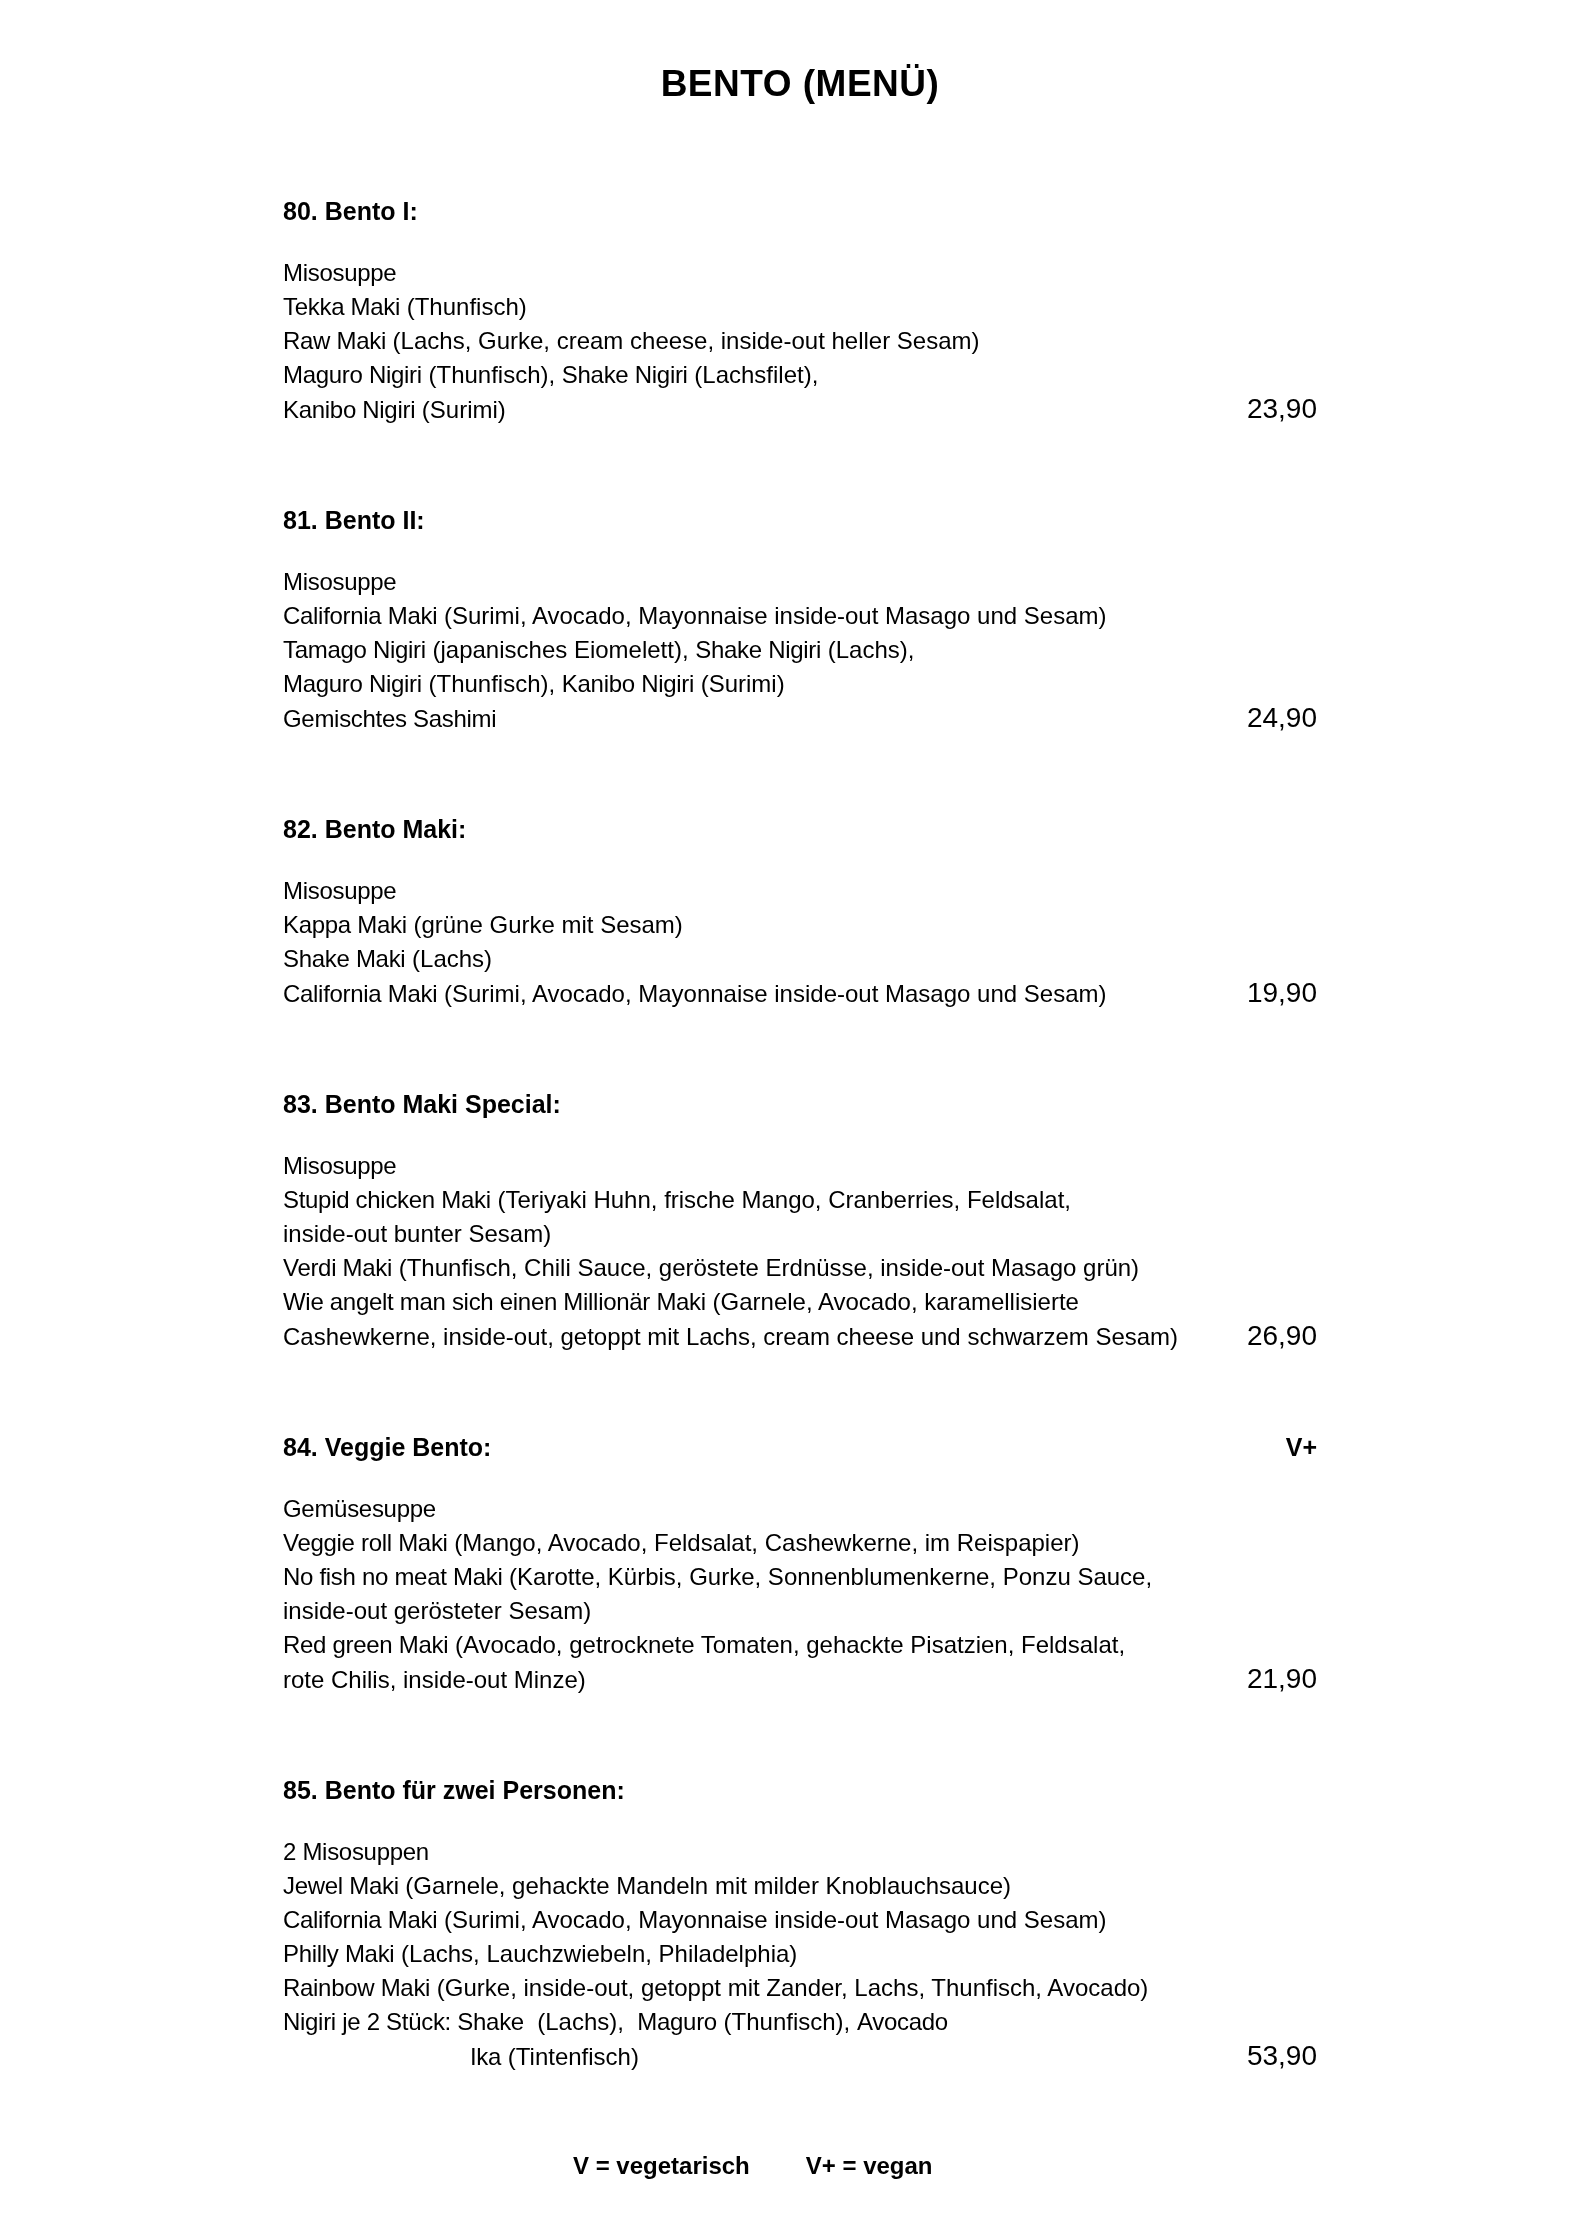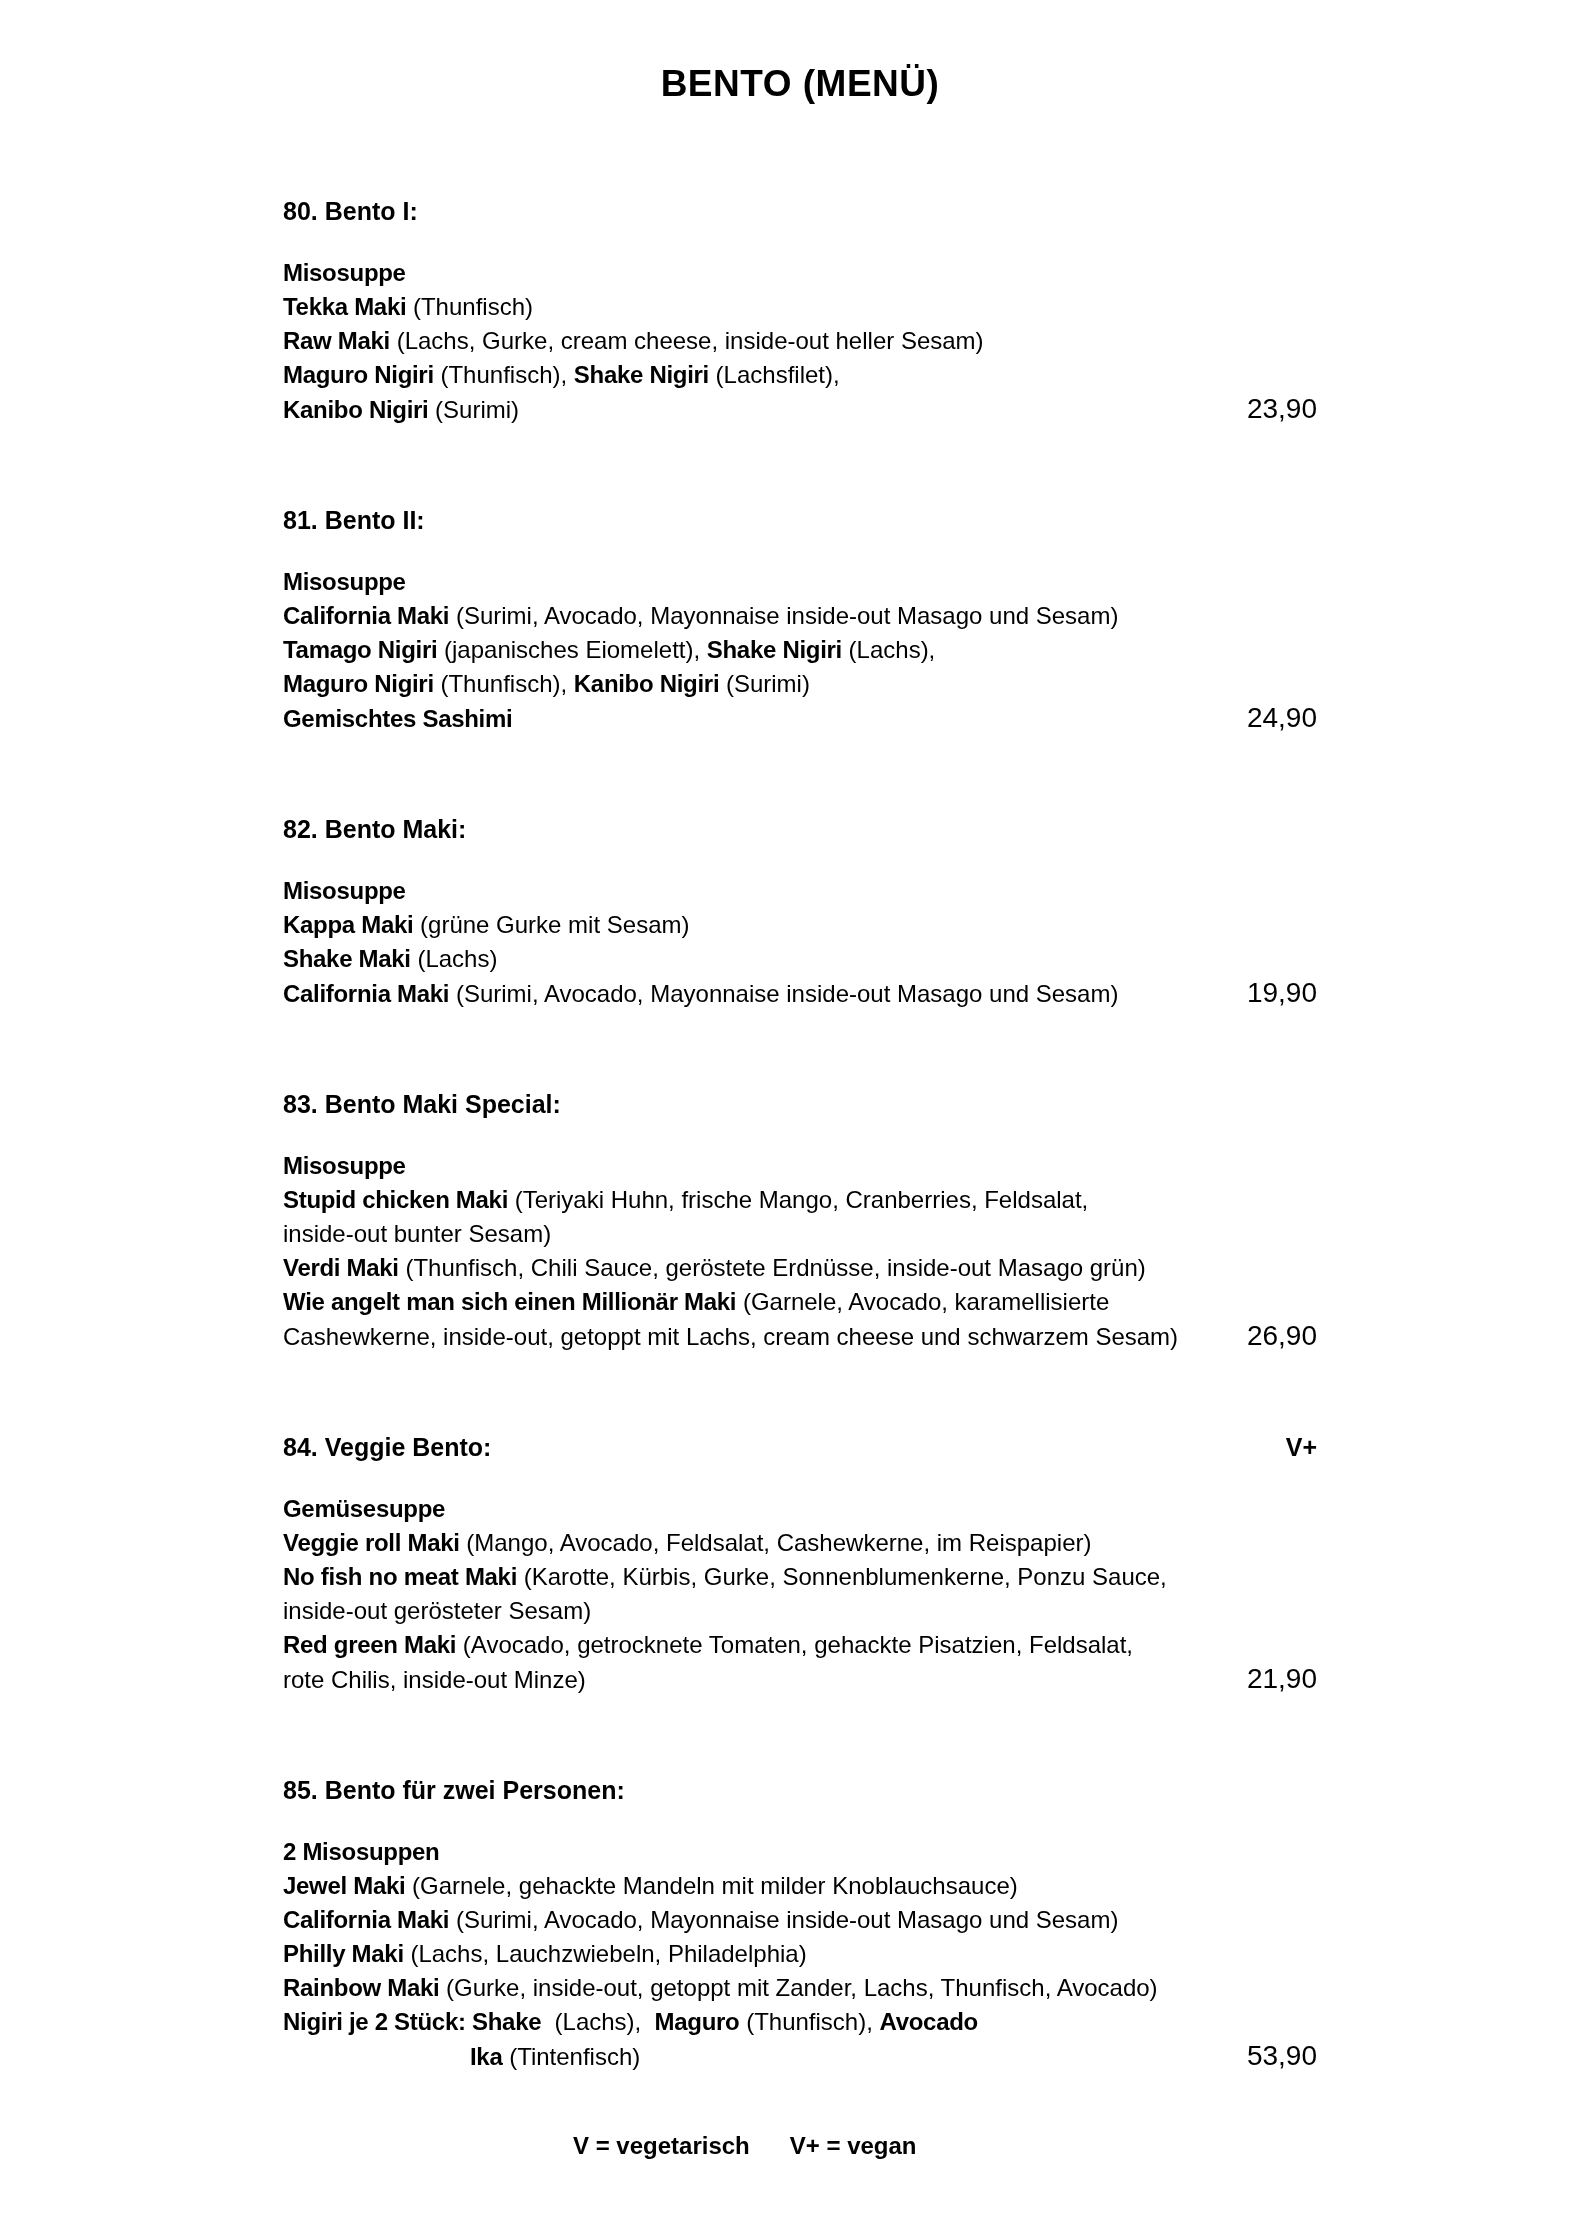--- a/index.html
+++ b/index.html
@@ -47,31 +47,31 @@
     display: flex;
     align-items: baseline;
     font-size: 24px;
     line-height: 34px;
   }
   .line-text {
     flex: 1 1 auto;
     white-space: pre-wrap;
   }
   .menu-line.indent .line-text { padding-left: 187px; }
-  .seg.bold, .bold { font-weight: 700; letter-spacing: -0.3px; }
+  .seg.bold, .bold { font-weight: 400; letter-spacing: -0.3px; }
   .price {
     margin-left: 16px;
     white-space: nowrap;
     font-size: 28px;
   }
   .doc-footer {
     display: flex;
-    margin-top: 55px;
+    margin-top: 75px;
     margin-left: 290px;
-    gap: 40px;
+    gap: 56px;
     font-size: 24px;
     line-height: 34px;
     font-weight: 700;
     white-space: pre;
   }
 </style>
 </head>
 <body>
 
 <div class="page">

